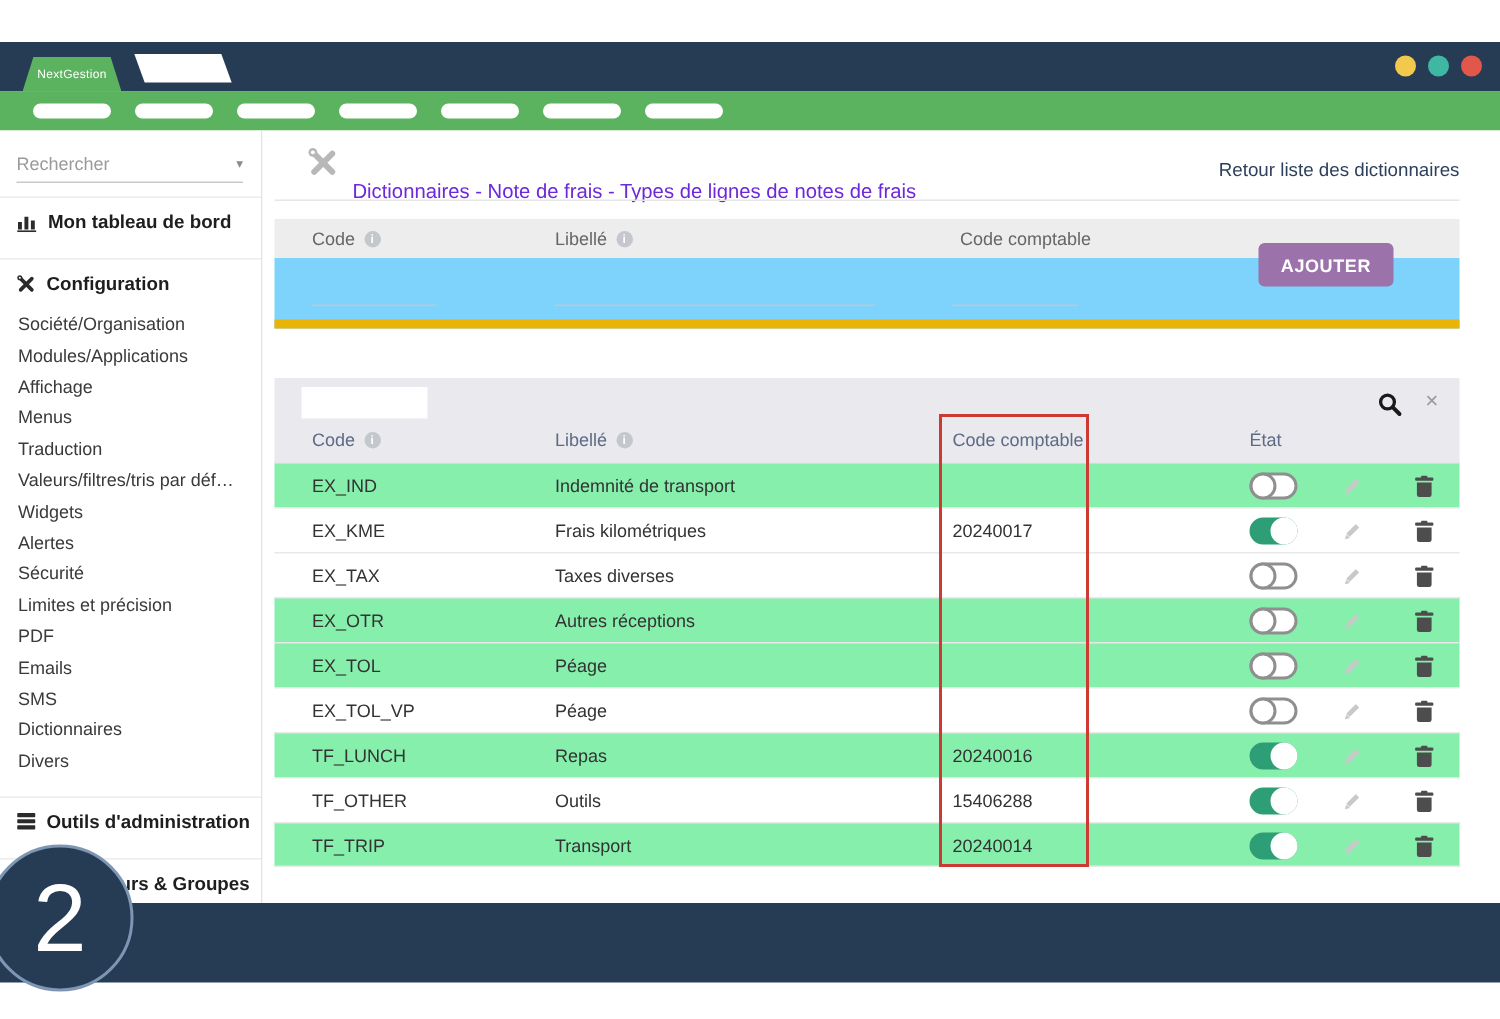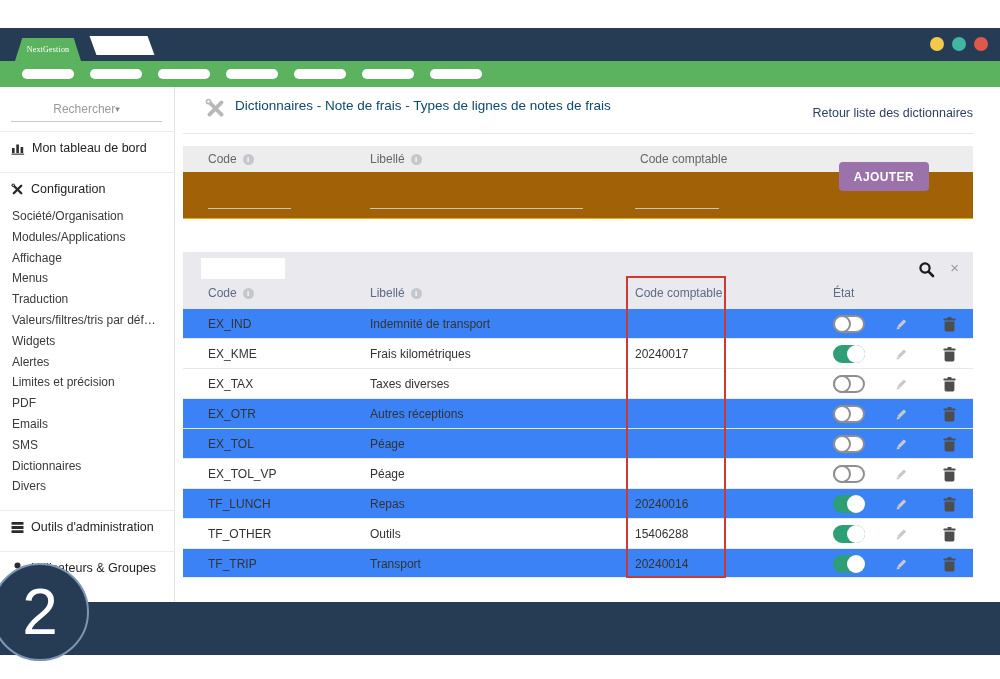--- a/index.html
+++ b/index.html
@@ -3,72 +3,72 @@
 <meta charset="utf-8">
 <style>
   * { margin:0; padding:0; box-sizing:border-box; }
   html,body { width:1000px; height:679px; background:#fff; font-family:"Liberation Sans", sans-serif; overflow:hidden; }
   #app { position:relative; width:1000px; height:679px; background:#fff; }
 
   
   .chrome { position:absolute; left:0; top:28px; width:1000px; height:33px; background:#263c55; }
   .brand-tab { position:absolute; left:15px; bottom:0; width:66px; height:23px; background:#5cb35f;
                clip-path:polygon(11% 0,89% 0,100% 100%,0 100%); display:flex; align-items:center; justify-content:center; }
-  .brand-tab span { color:#fff; font-size:8px; letter-spacing:.2px;font-family:Liberation Serif, serif; }
+  .brand-tab span { color:#fff; font-size:8px; letter-spacing:.2px; }
   .ghost-tab { position:absolute; left:93px; top:8px; width:58px; height:19px; background:#fff; transform:skewX(20deg); }
   .dots { position:absolute; right:12px; top:9px; display:flex; gap:8px; }
   .dot { width:14px; height:14px; border-radius:50%; }
 
   
   .navbar { position:absolute; left:0; top:61px; width:1000px; height:26px; background:#5cb35f;
             display:flex; align-items:center; padding-left:22px; gap:16px; }
   .pill { width:52px; height:10px; border-radius:5px; background:#fff; }
 
   
   .sidebar { position:absolute; left:0; top:87px; width:175px; height:515px; background:#fff;
              border-right:1px solid #e3e3e3; font-size:12px; color:#3a3a3a; }
   .search-row { margin:9px 12px 0 11px; border-bottom:1px solid #c9c9c9; height:26px;
-                display:flex; align-items:center; justify-content:center; cursor:pointer; }
+                display:flex; align-items:center; justify-content:space-between; cursor:pointer; }
   .search-row .ph { color:#9a9a9a; font-size:12px; }
   .search-row .caret { color:#8a8a8a; font-size:9px; }
   .sb-divider { border-top:1px solid #ececec; margin:9px 0 0 0; }
-  .sb-head { display:flex; align-items:center; gap:7px; padding:9px 0 8px 11px; font-weight:normal; font-size:12.5px; color:#1e1e1e; cursor:pointer; }
+  .sb-head { display:flex; align-items:center; gap:7px; padding:9px 0 8px 11px; font-weight:bold; font-size:12.5px; color:#1e1e1e; cursor:pointer; }
   .sb-items { list-style:none; padding:2px 0 4px 12px; }
   .sb-items li { line-height:20.8px; white-space:nowrap; overflow:hidden; cursor:pointer; }
   .icon-svg { flex:0 0 auto; }
 
   
   .content { position:absolute; left:175px; top:87px; width:825px; height:515px; background:#fff; }
   .page-head { position:absolute; left:0; top:0; width:100%; height:46px; }
   .page-head .tools-icon { position:absolute; left:30px; top:11px; }
-  .page-head .crumb { position:absolute; left:60px; top:11px; font-size:13.5px; color:#0c4a6e; cursor:default; }
+  .page-head .crumb { position:absolute; left:60px; top:33px; font-size:13.5px; color:#6d28d9; cursor:default; }
   .page-head .back { position:absolute; right:27px; top:19px; font-size:12.5px; color:#2e3f5c; cursor:pointer; }
   .head-divider { position:absolute; left:8px; right:27px; top:46px; border-top:1px solid #e6e6e6; }
 
   
   .add-form { position:absolute; left:8px; top:59px; width:790px; height:161px; }
   .form-header { position:relative; height:26px; background:#ededed; }
   .form-header .lbl { position:absolute; top:6px; font-size:12px; color:#666; display:flex; align-items:center; gap:6px; }
   .lbl-c1 { left:25px; } .lbl-c2 { left:187px; } .lbl-c3 { left:457px; }
-  .form-body { position:relative; height:47px; background:#a16207; border-bottom:1px solid #eab308; }
+  .form-body { position:relative; height:47px; background:#7dd3fc; border-bottom:6px solid #eab308; }
   .uline { position:absolute; bottom:9px; height:22px; border:none; border-bottom:1px solid #c6c6c6; background:transparent; font-size:12px; outline:none; }
   .in-c1 { left:25px; width:83px; } .in-c2 { left:187px; width:213px; } .in-c3 { left:452px; width:84px; }
   .btn-add { position:absolute; right:44px; top:-10px; height:29px; padding:0 15px; background:#9c72aa; color:#fff;
              border:none; border-radius:4px; font-size:12px; font-weight:bold; letter-spacing:.4px; cursor:pointer; font-family:inherit; }
 
   
   .dict-table { position:absolute; left:8px; top:165px; width:790px; }
   .table-top { position:relative; height:56px; background:#e9e9ee; }
   .table-search { position:absolute; left:18px; top:6px; width:84px; height:21px; border:none; background:#fff; font-size:12px; padding:0 6px; outline:none; }
   .table-top .mag { position:absolute; right:38px; top:9px; cursor:pointer; }
   .table-top .clr { position:absolute; right:14px; top:7px; color:#9a9a9a; font-size:15px; cursor:pointer; }
   .th { position:absolute; bottom:8px; font-size:12px; color:#5d6b85; display:flex; align-items:center; gap:6px; }
   .th-code { left:25px; } .th-lib { left:187px; } .th-cc { left:452px; } .th-etat { left:650px; }
   .trow { position:relative; height:30px; border-top:1px solid #e8e8e8; background:#fff; }
-  .trow.alt { background:#3b82f6; }
+  .trow.alt { background:#86efac; }
   .trow:last-child { border-bottom:1px solid #e8e8e8; }
   .td { position:absolute; top:0; line-height:30px; font-size:12px; color:#333; }
   .td-code { left:25px; } .td-lib { left:187px; } .td-cc { left:452px; }
   .cell-ctl { position:absolute; top:0; height:30px; display:flex; align-items:center; }
   .ctl-toggle { left:650px; } .ctl-edit { left:712px; } .ctl-del { left:760px; }
 
   .toggle { position:relative; width:32px; height:18px; border-radius:10px; display:inline-block; cursor:pointer; }
   .toggle .knob { position:absolute; width:18px; height:18px; border-radius:50%; top:0; }
   .toggle.is-off { border:2px solid #8f8f8f; background:#fff; }
   .toggle.is-off .knob { left:-2px; top:-2px; border:2px solid #8f8f8f; background:#fff; }
@@ -148,20 +148,21 @@
     </div>
     <ul class="sb-items">
       <li>Société/Organisation</li>
       <li>Modules/Applications</li>
       <li>Affichage</li>
       <li>Menus</li>
       <li>Traduction</li>
       <li>Valeurs/filtres/tris par déf…</li>
       <li>Widgets</li>
       <li>Alertes</li>
+      <li>Sécurité</li>
       <li>Limites et précision</li>
       <li>PDF</li>
       <li>Emails</li>
       <li>SMS</li>
       <li>Dictionnaires</li>
       <li>Divers</li>
     </ul>
     <div class="sb-divider"></div>
 
     <div class="sb-head">

